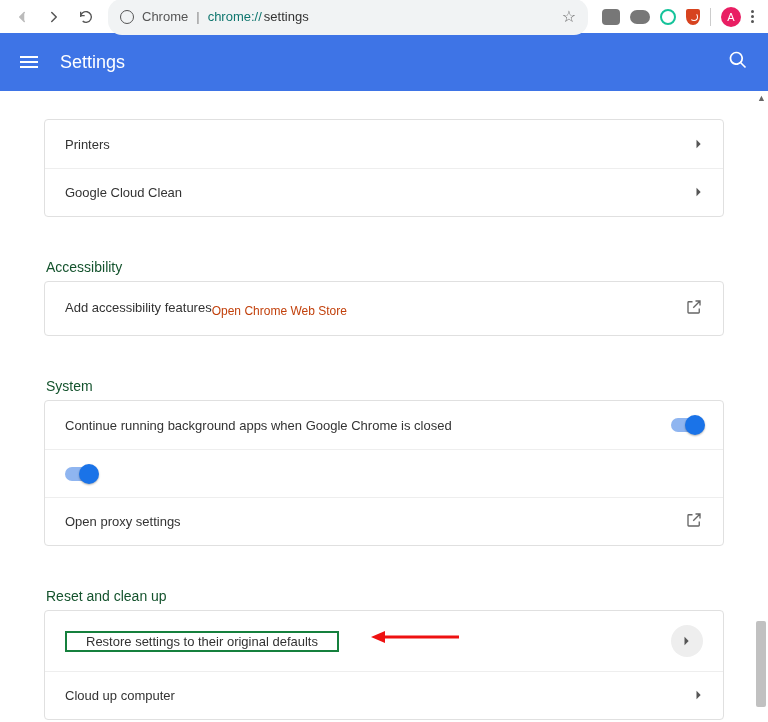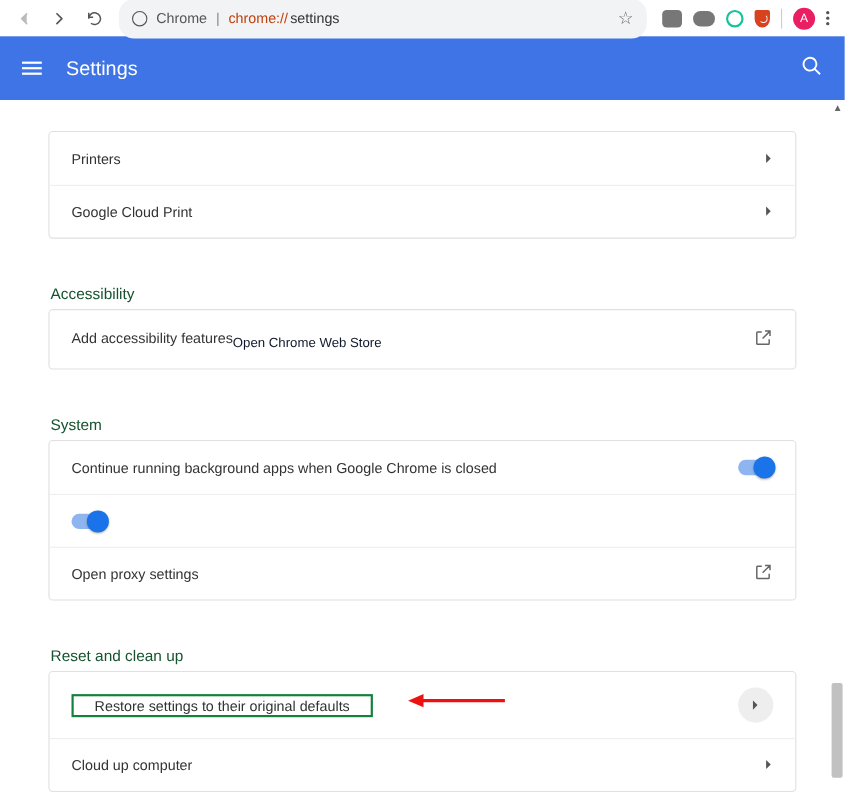--- a/index.html
+++ b/index.html
@@ -30,21 +30,21 @@
   .hamburger span{ width:18px;height:2px;background:#fff;}
   .settings-title{ font-size:18px; font-weight:400;}
   .search-ico svg{ width:20px;height:20px;fill:#fff;}
 
   
   .content-wrap{ position:relative; height: calc(722px - 91px); background:#fff; overflow:hidden;}
   .content{ padding: 0 44px 20px 44px; background:#fff; height:100%; }
   .card{ border:1px solid #e0e0e0; border-radius:4px; background:#fff; overflow:hidden; margin-top:6px;}
   .row{ min-height:48px; padding:13px 20px; display:flex; align-items:center; justify-content:space-between; font-size:13px; color:#333;text-align:center;}
   .row + .row{ border-top:1px solid #eee;}
-  .row .sub{ color:#0f172a; font-size:12px; margin-top:4px;}
+  .row .sub{ color:#c2410c; font-size:12px; margin-top:4px;}
   .row-left{ display:flex; flex-direction:row;}
   .caret svg{ width:8px;height:10px; fill:#555;}
   .open-ext svg{ width:18px;height:18px; stroke:#666; fill:none; stroke-width:1.8;}
 
   .section-title{ font-size:14px; color:#14532d; margin-top:42px; margin-bottom:4px; padding-left:2px;}
   .first-gap{ height:22px;}
 
   
   .toggle{ width:32px; height:14px; background:#8fb5f0; border-radius:8px; position:relative;}
   .toggle .knob{ position:absolute; right:-2px; top:-3px; width:20px; height:20px; background:#1a73e8; border-radius:50%; box-shadow:0 1px 2px rgba(0,0,0,.3);}
@@ -78,21 +78,21 @@
   </div>
   <div class="nav-btn">
     <svg width="16" height="16" viewBox="0 0 24 24">
         <path stroke="currentColor" stroke-width="2" fill="none" d="M4 12a8 8 0 1 1 3 6.2M4 4v6h6"></path>
       </svg>
   </div>
   <div class="omnibox">
     <span class="globe"></span>
     <span>Chrome</span>
     <span class="sep">|</span>
-    <span style="color:#c2410c">chrome://</span>
+    <span style="color:#0f766e">chrome://</span>
       <span class="addr-dark" style="margin-left:-6px">settings</span>
     <span style="flex:1"></span>
     <span style="color:#666;font-size:16px;">☆</span>
   </div>
   <div class="toolbar-right">
     <span class="ext" style="background:#777"></span>
     <span class="ext" style="background:#777;border-radius:8px;width:20px;height:14px"></span>
     <span class="ext grammarly"></span>
     <span class="ext ublock"></span>
     <span class="vsep"></span>
@@ -126,21 +126,21 @@
     <div class="first-gap"></div>
 
     <div class="card">
       <div class="row">
         <span>Printers</span>
         <span class="caret"><svg viewBox="0 0 8 12">
               <path d="M1 1l5 5-5 5z"></path>
             </svg></span>
       </div>
       <div class="row">
-        <span>Google Cloud Print</span>
+        <span>Google Cloud Clean</span>
         <span class="caret"><svg viewBox="0 0 8 12">
               <path d="M1 1l5 5-5 5z"></path>
             </svg></span>
       </div>
     </div>
 
     <div class="section-title">Accessibility</div>
     <div class="card">
       <div class="row" style="padding-top:16px;padding-bottom:16px">
         <div class="row-left">

